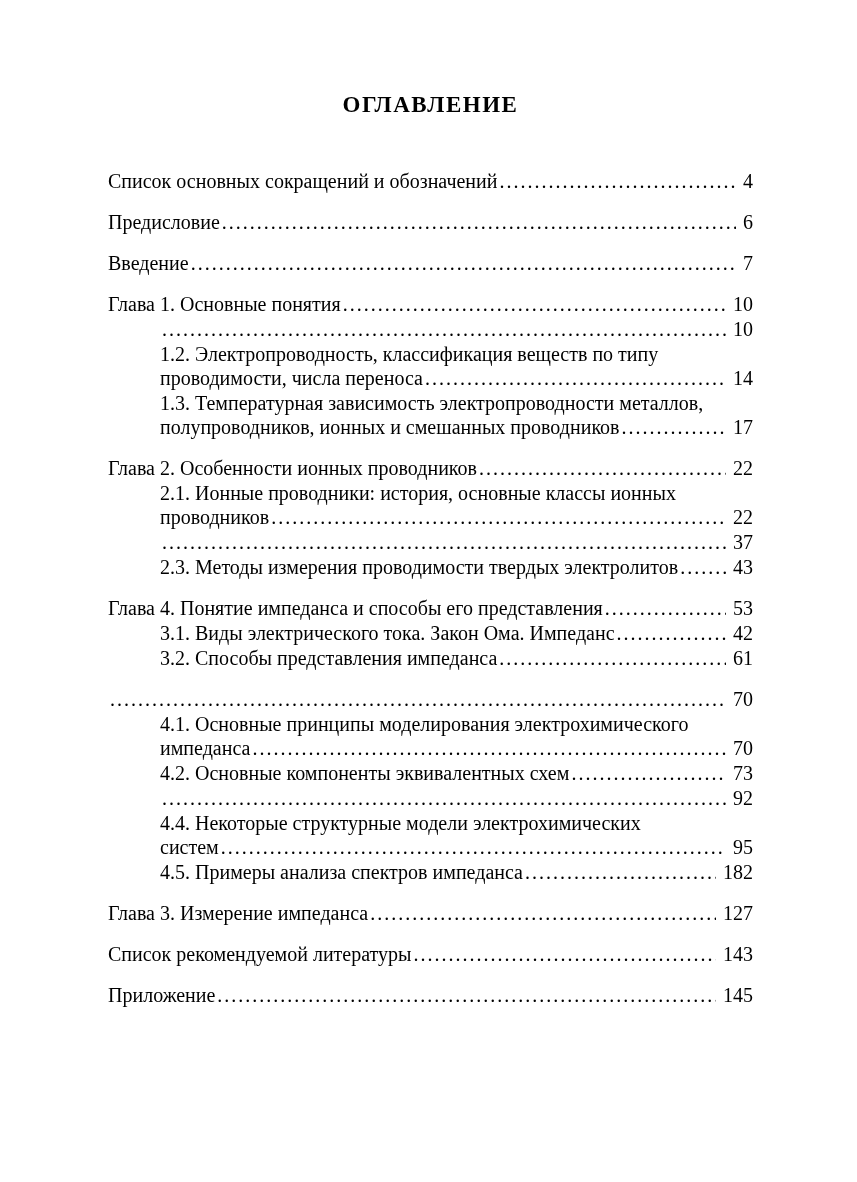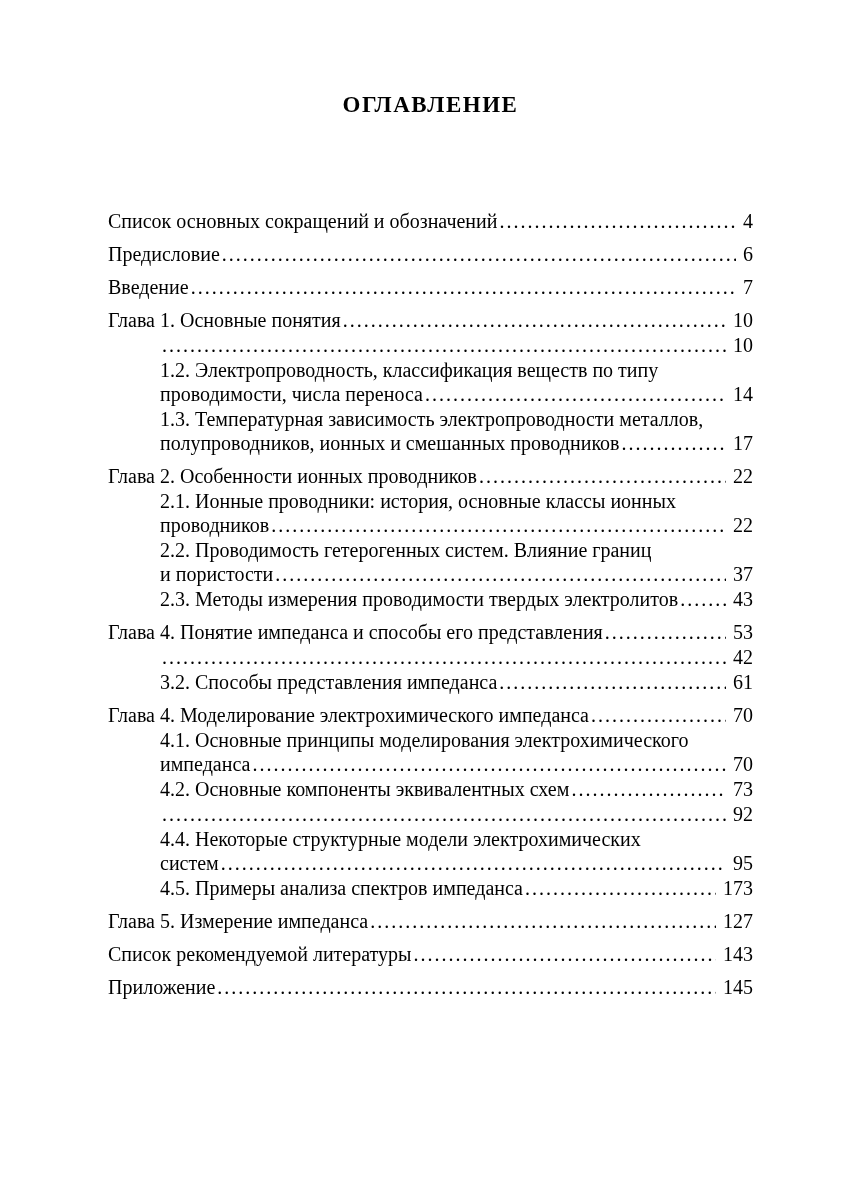--- a/index.html
+++ b/index.html
@@ -13,31 +13,31 @@
     font-family: "Liberation Serif", "DejaVu Serif", serif;
     padding: 92px 104px 0 108px;
     overflow: hidden;
   }
   .toc-title {
     text-align: center;
     font-weight: bold;
     font-size: 23px;
     letter-spacing: 1.5px;
     line-height: 26px;
-    margin-bottom: 91px;
+    margin-bottom: 51px;
   }
   .toc-list { width: 100%; }
   .entry {
     position: relative;
     overflow: hidden;
     font-size: 20px;
     line-height: 24px;
     padding-right: 38px; 
   }
-  .entry.level-0 { margin-top: 9px; }
+  .entry.level-0 { margin-top: 17px; }
   .entry.level-1 { margin-top: 1px; padding-left: 52px; }
   .toc-list .entry:first-child { margin-top: 0; }
   .entry-text {
     white-space: pre; 
     display: inline;
   }
   .dot-leader {
     display: inline;
     white-space: nowrap;
     padding-left: 2px;
@@ -107,48 +107,47 @@
       <span class="page-num">22</span>
     </div>
 
     <div class="entry level-1">
       <span class="entry-text">2.1. Ионные проводники: история, основные классы ионных
 проводников</span><span class="dot-leader"></span>
       <span class="page-num">22</span>
     </div>
 
     <div class="entry level-1">
-      <span class="entry-text">2.2. Проводимость гетерогенных систем. Влияние границ
-и пористости</span><span class="dot-leader"></span>
+      <span class="dot-leader"></span>
       <span class="page-num">37</span>
     </div>
 
     <div class="entry level-1">
       <span class="entry-text">2.3. Методы измерения проводимости твердых электролитов</span><span class="dot-leader"></span>
       <span class="page-num">43</span>
     </div>
 
     <div class="entry level-0">
       <span class="entry-text">Глава 4. Понятие импеданса и способы его представления</span><span class="dot-leader"></span>
       <span class="page-num">53</span>
     </div>
 
     <div class="entry level-1">
-      <span class="dot-leader"></span>
+      <span class="entry-text">3.1. Виды электрического тока. Закон Ома. Импеданс</span><span class="dot-leader"></span>
       <span class="page-num">42</span>
     </div>
 
     <div class="entry level-1">
       <span class="entry-text">3.2. Способы представления импеданса</span><span class="dot-leader"></span>
       <span class="page-num">61</span>
     </div>
 
 
     <div class="entry level-0">
-      <span class="entry-text">Глава 4. Моделирование электрохимического импеданса</span><span class="dot-leader"></span>
+      <span class="dot-leader"></span>
       <span class="page-num">70</span>
     </div>
 
     <div class="entry level-1">
       <span class="entry-text">4.1. Основные принципы моделирования электрохимического
 импеданса</span><span class="dot-leader"></span>
       <span class="page-num">70</span>
     </div>
 
     <div class="entry level-1">
@@ -162,25 +161,25 @@
     </div>
 
     <div class="entry level-1">
       <span class="entry-text">4.4. Некоторые структурные модели электрохимических
 систем</span><span class="dot-leader"></span>
       <span class="page-num">95</span>
     </div>
 
     <div class="entry level-1">
       <span class="entry-text">4.5. Примеры анализа спектров импеданса</span><span class="dot-leader"></span>
-      <span class="page-num">173</span>
+      <span class="page-num">182</span>
     </div>
 
     <div class="entry level-0">
-      <span class="entry-text">Глава 5. Измерение импеданса</span><span class="dot-leader"></span>
+      <span class="entry-text">Глава 3. Измерение импеданса</span><span class="dot-leader"></span>
       <span class="page-num">127</span>
     </div>
 
     <div class="entry level-0">
       <span class="entry-text">Список рекомендуемой литературы</span><span class="dot-leader"></span>
       <span class="page-num">143</span>
     </div>
 
     <div class="entry level-0">
       <span class="entry-text">Приложение</span><span class="dot-leader"></span>

